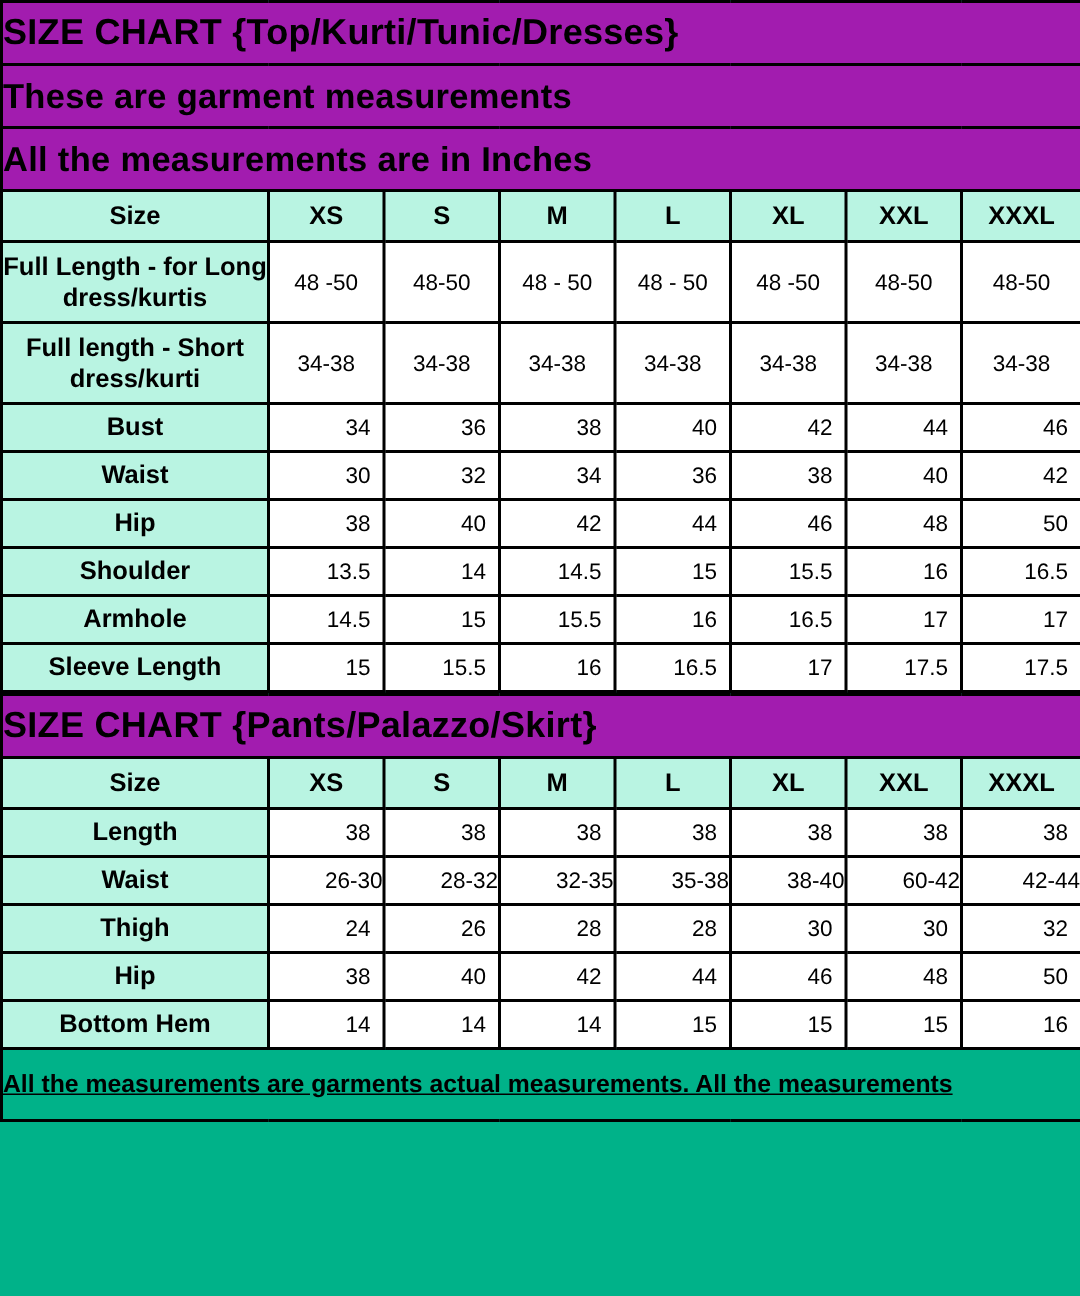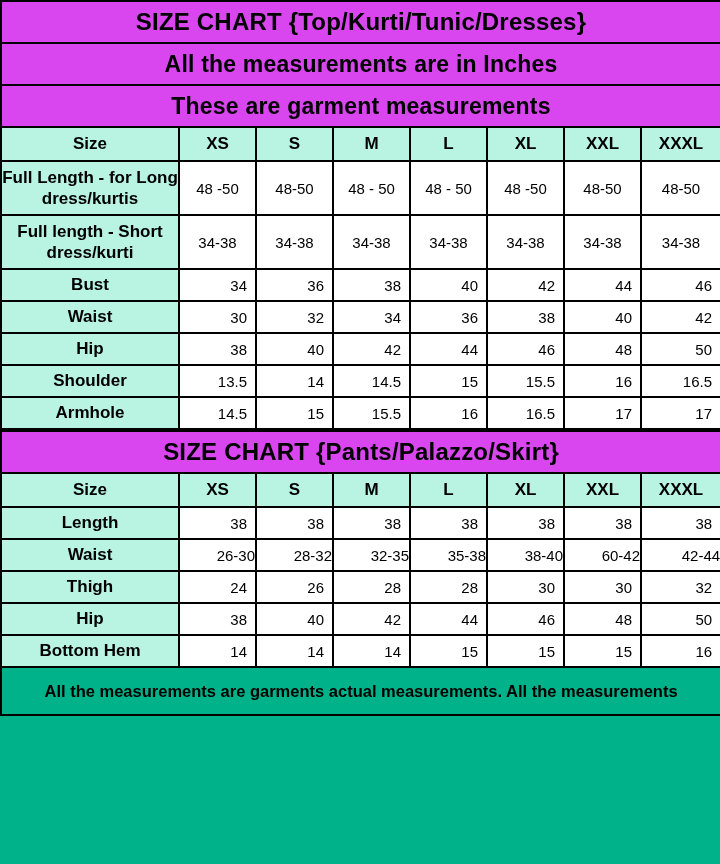--- a/index.html
+++ b/index.html
@@ -27,22 +27,21 @@
     width: 720px;
     table-layout: fixed;
   }
   table.chart td {
     border: 2px solid #000000;
     padding: 0;
     vertical-align: middle;
   }
   
   .banner {
-    background: #d946ef;
-    text-align: center;
+    background: #a21caf;
     font-weight: bold;
     font-size: 23px;
     height: 40px;
     letter-spacing: 0.2px;
     margin-top: 44px;
   }
   .banner.big {
     font-size: 24px;
   }
   
@@ -78,26 +77,26 @@
   }
   .val.left {
     text-align: right;
     padding-left: 6px;
   }
   .tall {
     height: 52px;
   }
   .footer {
     background: #00b289;
-    text-align: center;
     font-weight: bold;
     font-size: 16.5px;
     height: 46px;
     line-height: 1.35;
     padding: 0 4px;
+    text-decoration: underline;
   }
   
   col.labelcol { width: 178px; }
   col.datacol  { width: 77px; }
   col.datacol-last { width: 80px; }
 </style>
 </head>
 <body>
 
 <div class="page">
@@ -111,24 +110,24 @@
         <col class="datacol">
       <col class="datacol">
         <col class="datacol">
         <col class="datacol-last">
     </colgroup>
     <tbody>
       <tr>
         <td class="banner big" colspan="8">SIZE CHART {Top/Kurti/Tunic/Dresses}</td>
       </tr>
       <tr>
+        <td class="banner" colspan="8">These are garment measurements</td>
+      </tr>
+      <tr>
         <td class="banner" colspan="8">All the measurements are in Inches</td>
-      </tr>
-      <tr>
-        <td class="banner" colspan="8">These are garment measurements</td>
       </tr>
       <tr>
         <td class="colhead">Size</td>
         <td class="colhead">XS</td>
         <td class="colhead">S</td>
         <td class="colhead">M</td>
         <td class="colhead">L</td>
         <td class="colhead">XL</td>
         <td class="colhead">XXL</td>
         <td class="colhead">XXXL</td>
@@ -205,20 +204,30 @@
         <td class="rowlabel">Armhole</td>
         <td class="val right">14.5</td>
         <td class="val right">15</td>
         <td class="val right">15.5</td>
         <td class="val right">16</td>
         <td class="val right">16.5</td>
         <td class="val right">17</td>
         <td class="val right">17</td>
       </tr>
 
+      <tr>
+        <td class="rowlabel">Sleeve Length</td>
+        <td class="val right">15</td>
+        <td class="val right">15.5</td>
+        <td class="val right">16</td>
+        <td class="val right">16.5</td>
+        <td class="val right">17</td>
+        <td class="val right">17.5</td>
+        <td class="val right">17.5</td>
+      </tr>
     </tbody>
   </table>
 
   <table class="chart">
     <colgroup>
       <col class="labelcol">
       <col class="datacol">
         <col class="datacol">
         <col class="datacol">
         <col class="datacol">

